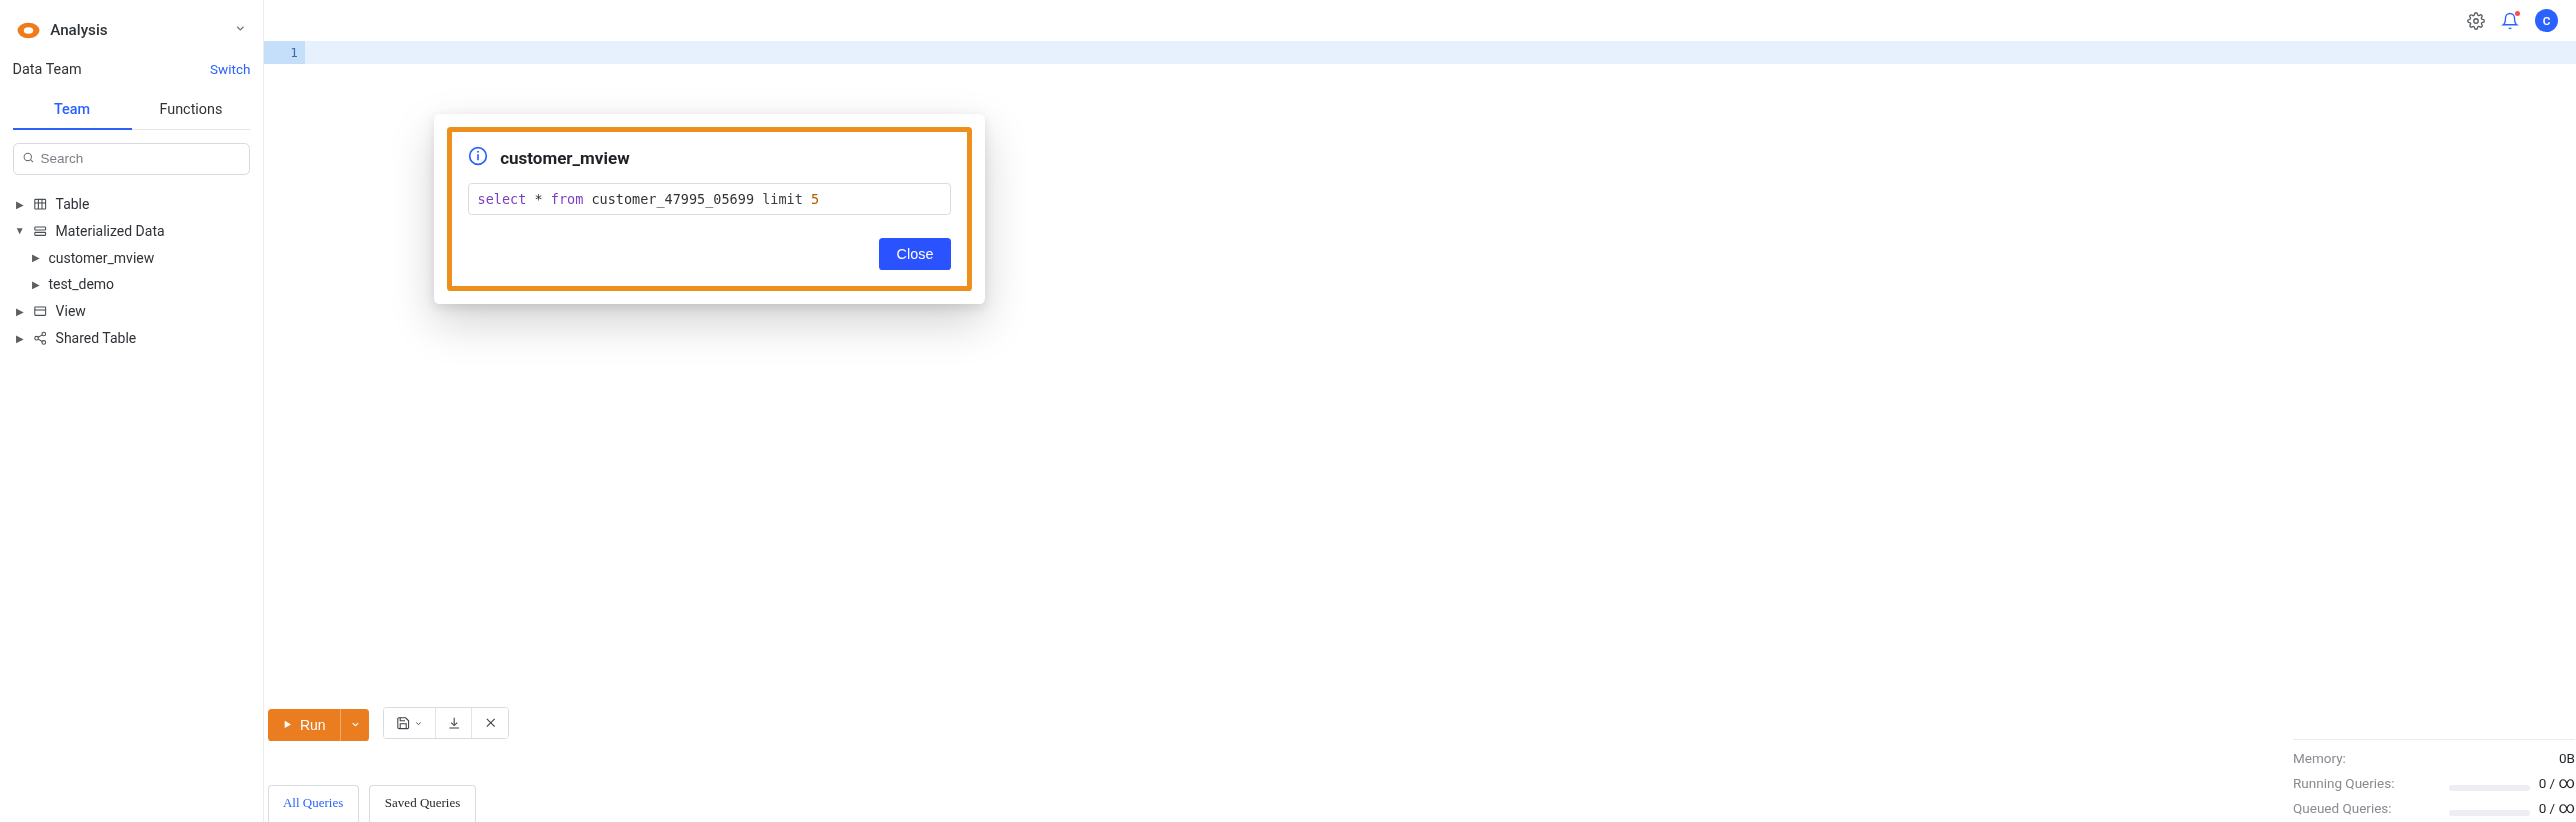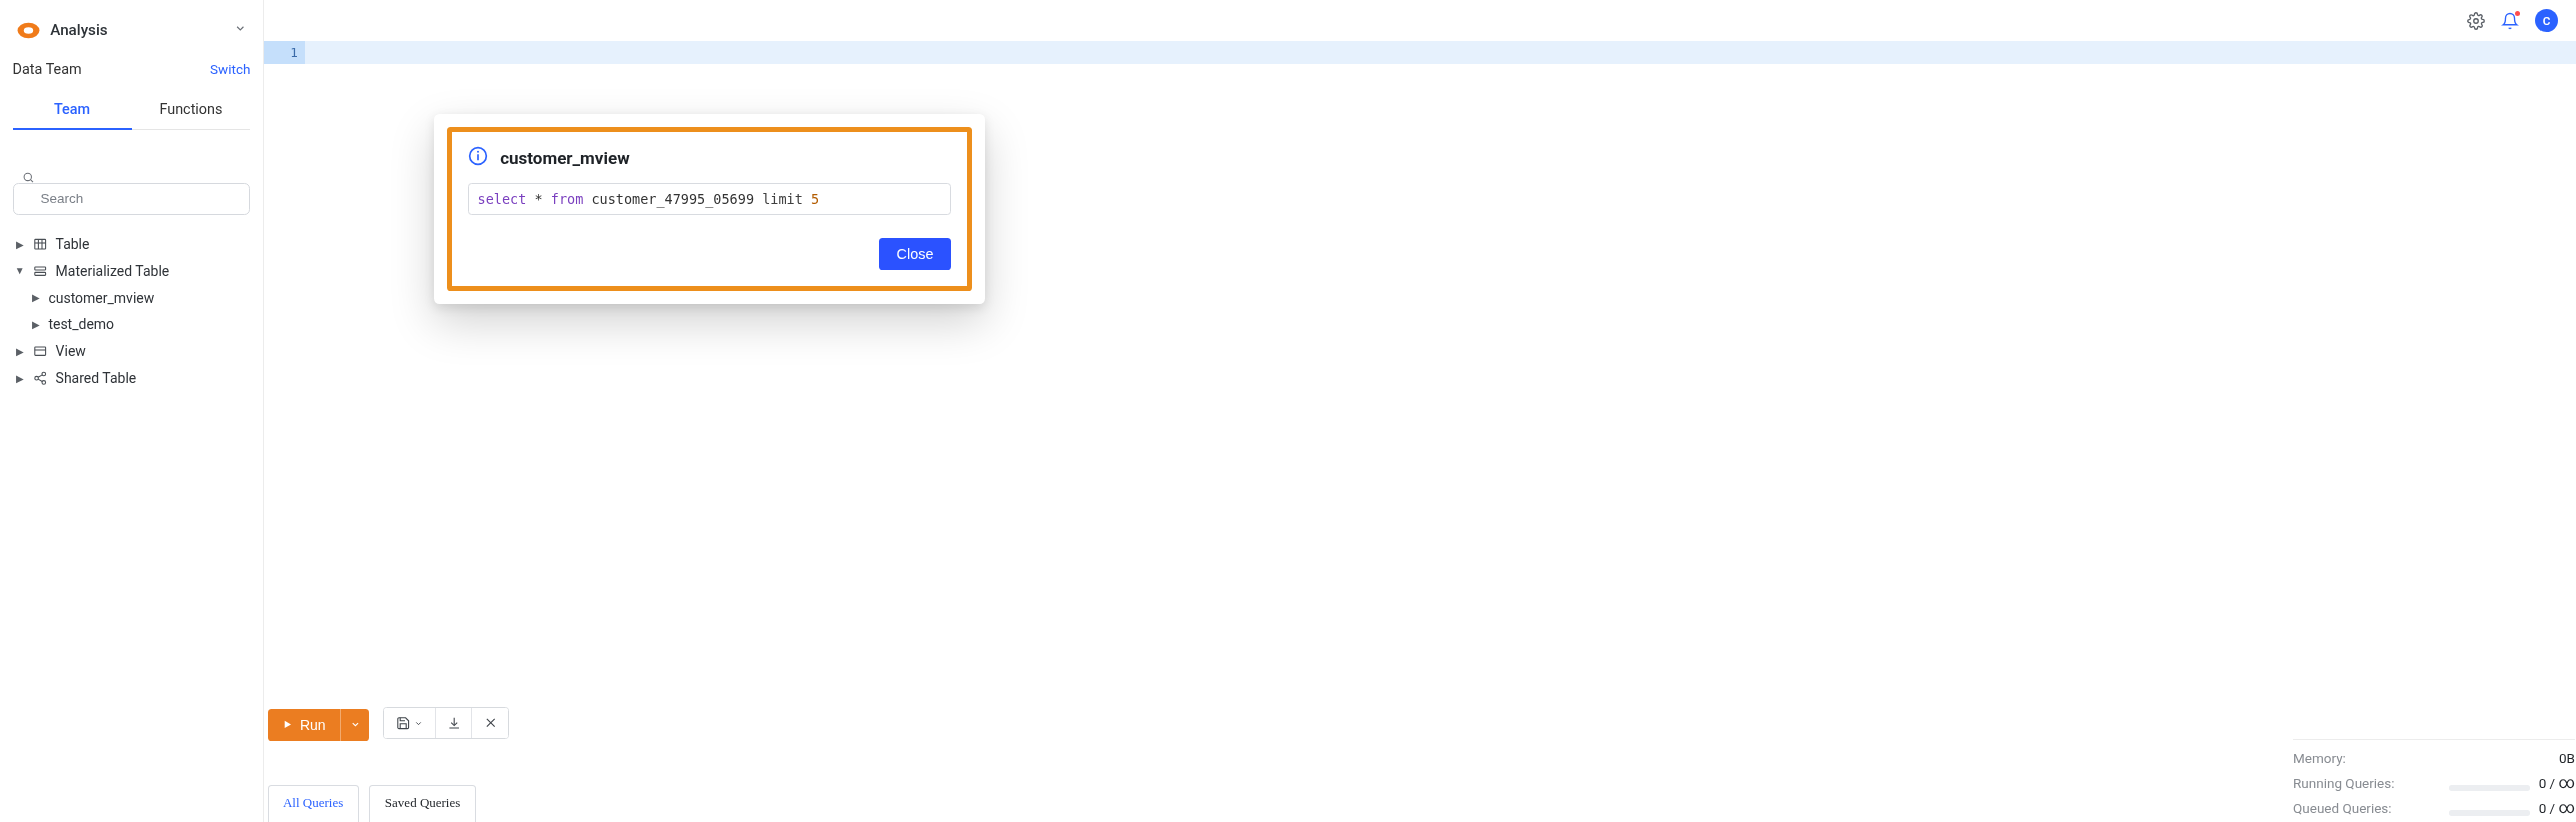--- a/index.html
+++ b/index.html
@@ -34,21 +34,20 @@
     content: ""; position: absolute; left: 0; right: 0; bottom: -0.9px;
     height: 1.8px; background: #2b62ff;
   }
 
   .search-wrap { margin-top: 12.6px; position: relative; }
   .search-wrap .mag { position: absolute; left: 9px; top: 50%; transform: translateY(-50%); color: #6b6f76; font-size: 12.6px; }
   .search-input {
     width: 100%; height: 32px; border: 0.9px solid #d6d9de; border-radius: 5.4px;
     padding: 0 23px 0 27px; font-size: 13.5px; color: #4d7c0f; outline: none;
     background: #fff;
-    margin-top: 40px;
   }
   .search-input::placeholder { color: #7a7f87; }
 
   .tree { margin-top: 16px; font-size: 14px; color: #2f3338; }
   .tree-item { display: flex; align-items: center; gap: 7.2px; padding: 5.4px 1.8px; cursor: pointer; }
   .tree-item .caret { width: 10.8px; display: inline-flex; justify-content: center; color: #5b6066; font-size: 10px; }
   .tree-item .ticon { width: 16px; display: inline-flex; justify-content: center; color: #4a4f55; }
   .tree-children { padding-left: 16px; }
 
   
@@ -226,21 +225,21 @@
       </div>
 
       <div class="tree-item">
         <span class="caret">▼</span>
         <span class="ticon">
           <svg width="14.4" height="14.4" viewBox="0 0 24 24" fill="none" stroke="currentColor" stroke-width="1.8">
               <rect x="3" y="5" width="18" height="5" rx="1"></rect>
               <rect x="3" y="14" width="18" height="5" rx="1"></rect>
             </svg>
         </span>
-        <span>Materialized Table</span>
+        <span>Materialized Data</span>
       </div>
       <div class="tree-children">
         <div class="tree-item">
           <span class="caret">▶</span>
           <span>customer_mview</span>
         </div>
         <div class="tree-item">
           <span class="caret">▶</span>
           <span>test_demo</span>
         </div>

